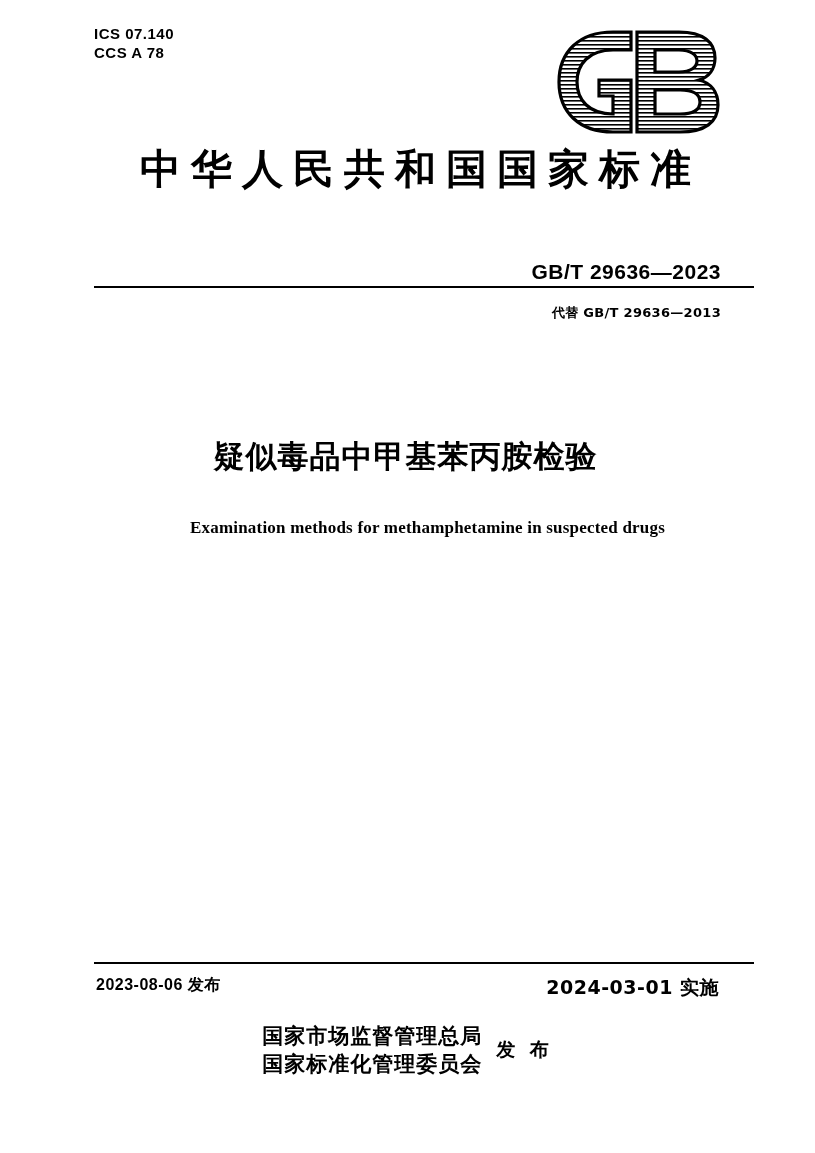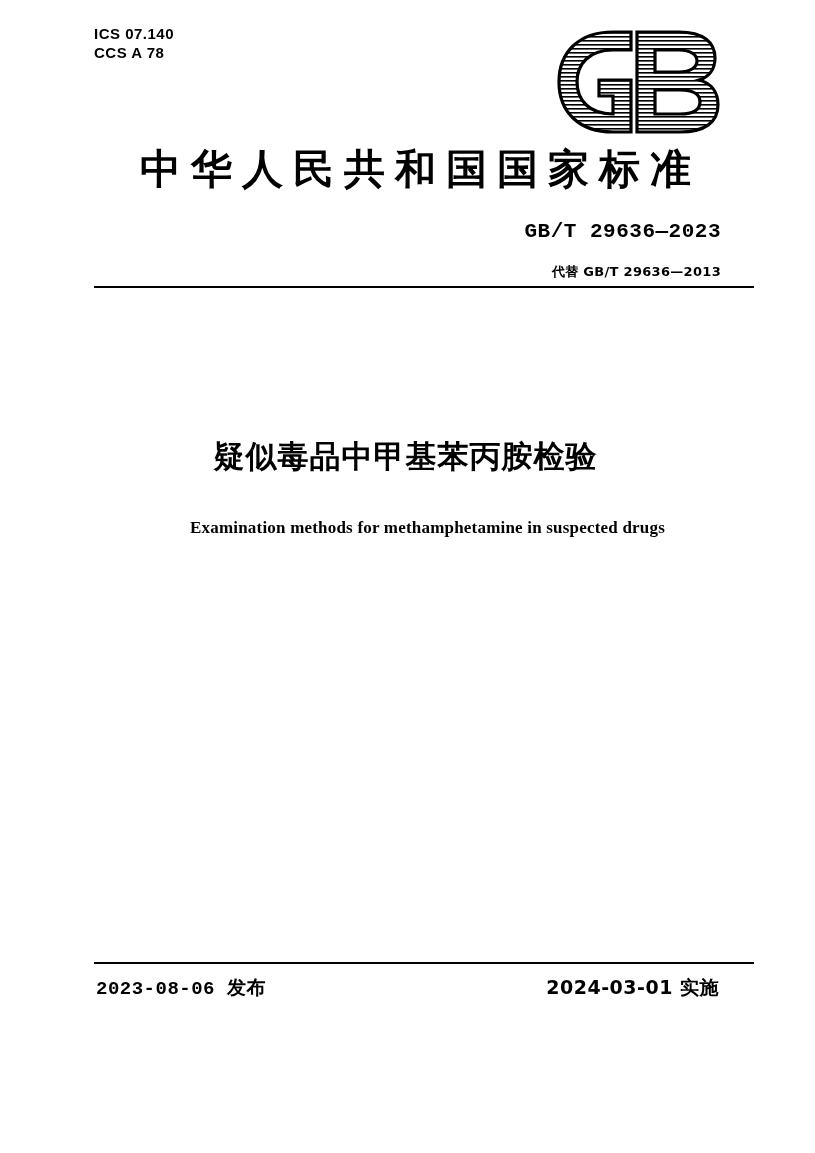--- a/index.html
+++ b/index.html
@@ -65,25 +65,26 @@
   }
 
   
   .std-number {
     position: absolute;
     right: 94px;
     top: 220px;
     text-align: right;
   }
   .std-number .main {
-    font-family: Liberation Mono, monospace;
+    font-family: Liberation Sans, sans-serif;
     font-size: 21px;
     font-weight: bold;
     letter-spacing: 0.5px;
     white-space: nowrap;
+    margin-top: 40px;
   }
   .std-number .replaces {
     margin-top: 20px;
     font-family: "DejaVu Sans", "Liberation Sans", sans-serif;
     font-size: 13px;
     font-weight: bold;
     letter-spacing: 0.3px;
     white-space: nowrap;
   }
 
@@ -128,22 +129,22 @@
     letter-spacing: 0.2px;
     white-space: nowrap;
     padding-left: 40px;
   }
 
   
   .date-issue {
     position: absolute;
     left: 96px;
     top: 975px;
-    font-family: Liberation Mono, monospace;
-    font-size: 19px;
+    font-family: Liberation Sans, sans-serif;
+    font-size: 16px;
     font-weight: bold;
     letter-spacing: 0.5px;
     white-space: nowrap;
     text-align: center;
   }
   .date-effective {
     position: absolute;
     right: 96px;
     top: 975px;
     font-family: "DejaVu Sans", "Liberation Sans", sans-serif;
@@ -236,14 +237,21 @@
   <div class="rule-top"></div>
 
   <div class="title-cn">疑似毒品中甲基苯丙胺检验</div>
   <div class="title-en">Examination methods for methamphetamine in suspected drugs</div>
 
   <div class="rule-bottom"></div>
 
   <div class="date-issue">2023-08-06 发布</div>
   <div class="date-effective">2024-03-01 实施</div>
 
+  <div class="publisher">
+    <div class="orgs">
+      <div>国家市场监督管理总局</div>
+      <div>国家标准化管理委员会</div>
+    </div>
+    <div class="issued">发 布</div>
+  </div>
 
 </div>
 
 </body></html>

